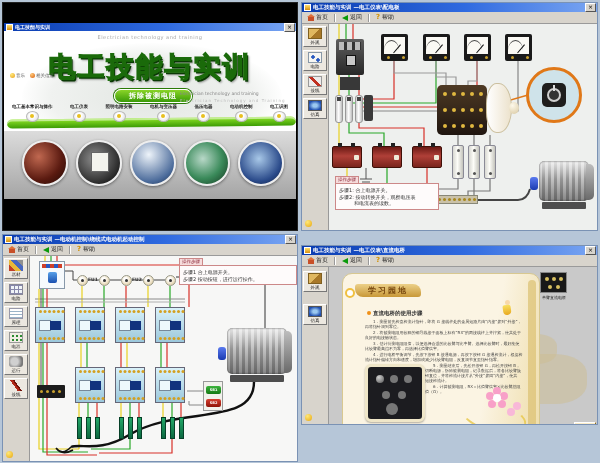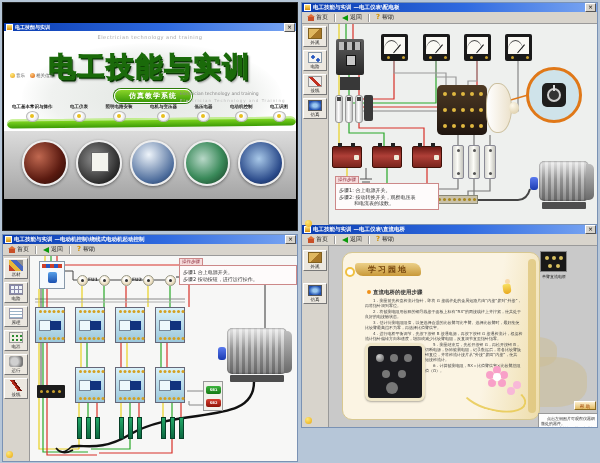--- a/index.html
+++ b/index.html
@@ -3,21 +3,21 @@
 <meta charset="utf-8">
 <style>
   html,body{margin:0;padding:0;-webkit-text-size-adjust:none;}
   body{font-family:"DejaVu Sans",sans-serif;}
   #stage{position:relative;width:600px;height:463px;background:#b6c6d8;overflow:hidden;}
   .abs{position:absolute;}
   .panel{position:absolute;overflow:hidden;background:#d8d4cc;border:1px solid #7a92b4;box-sizing:border-box;}
   #p1{left:2px;top:2px;width:296px;height:229px;background:#000;border-color:#222;}
   #p2{left:301px;top:2px;width:297px;height:229px;}
   #p3{left:2px;top:234px;width:296px;height:228px;}
-  #p4{left:301px;top:224px;width:297px;height:204px;}
+  #p4{left:301px;top:245px;width:297px;height:180px;}
 
   
   .titlebar{position:absolute;left:0;top:0;right:0;height:9px;background:linear-gradient(90deg,#0a3cb0,#2f6ae0 55%,#7aa6f2);display:flex;align-items:center;padding:0 1px;z-index:6;}
   .tb-icon{width:5px;height:5px;background:linear-gradient(#ffe070,#d89010);border:1px solid #fff;margin:0 2px 0 1px;flex:none;}
   .tb-text{color:#fff;font-size:5.5px;font-weight:bold;white-space:nowrap;overflow:hidden;flex:1;line-height:9px;}
   .tb-close{width:9px;height:7px;background:#d8d4cc;border:1px solid;border-color:#fff #555 #555 #fff;color:#000;font-size:6px;line-height:5px;text-align:center;flex:none;}
   .toolbar{position:absolute;left:0;top:9px;right:0;height:11px;background:#d8d4cc;border-bottom:1px solid #9a9a9a;display:flex;align-items:center;padding:0 3px;gap:2px;z-index:6;}
   .tool-btn{display:flex;align-items:center;gap:2px;font-size:6px;color:#222;padding:0 3px;height:9px;}
   .tool-sep{height:8px;border-left:1px solid #999;border-right:1px solid #fff;margin:0 1px;}
   .ico-home{width:6px;height:4px;background:#c85028;position:relative;margin-top:2px;}
@@ -172,21 +172,21 @@
   <section class="panel" id="p1">
     <div class="p1-win">
       <div class="titlebar" style="height:8px;">
         <span class="tb-icon"></span>
         <span class="tb-text" style="font-size:5px;">电工技能与实训</span>
         <span class="tb-close">×</span>
       </div>
       <div class="p1-eng">Electrician technology and training</div>
       <div class="p1-map"></div>
       <div class="p1-title">电工技能与实训</div>
-      <div class="p1-badge">仿真教学系统</div>
+      <div class="p1-badge">拆除被测电阻</div>
       <div class="p1-engsub">Electrician technology and training</div>
       <div class="p1-engsub2">Electrician  Technology  and  Training</div>
       <div class="p1-mini">
         <span class="mb">
             <span class="mi-music"></span>
             <span>音乐</span>
           </span>
         <span class="mb">
             <span class="mi-info"></span>
             <span>相关信息</span>

